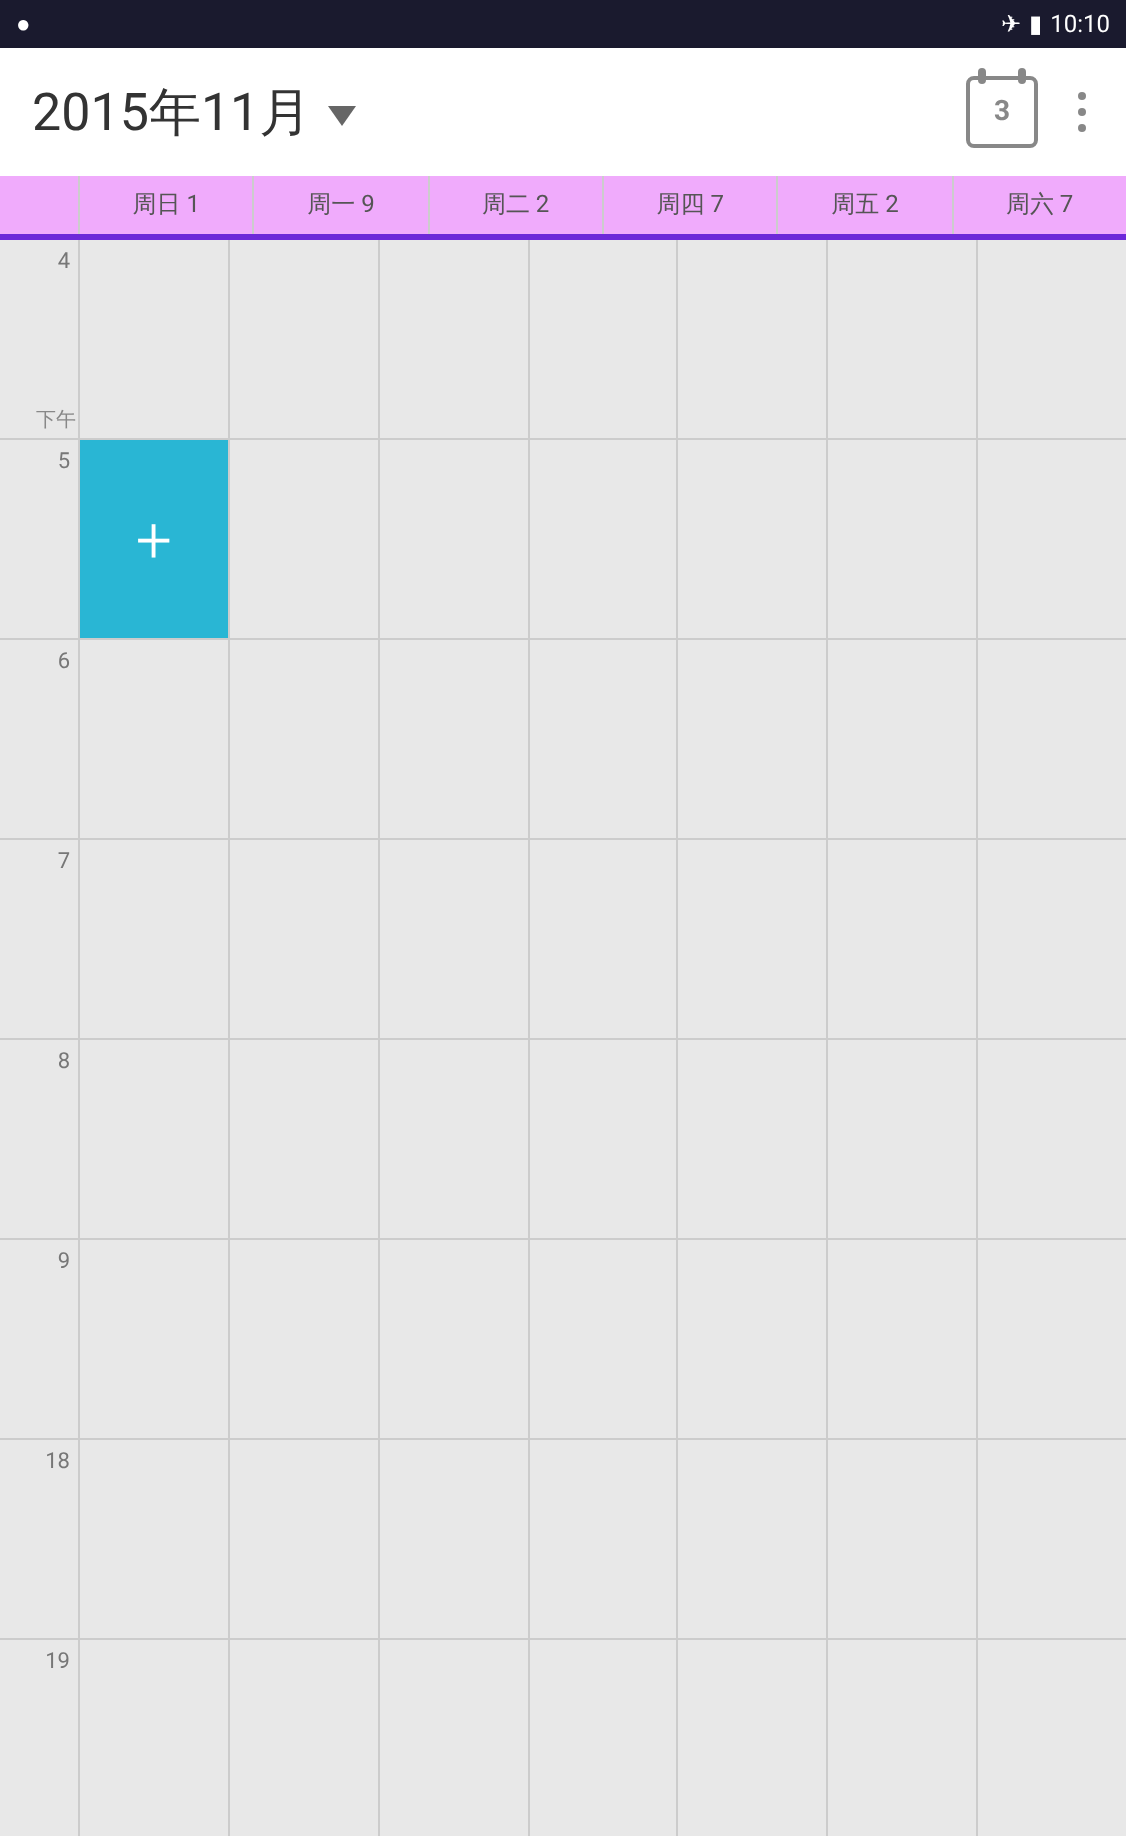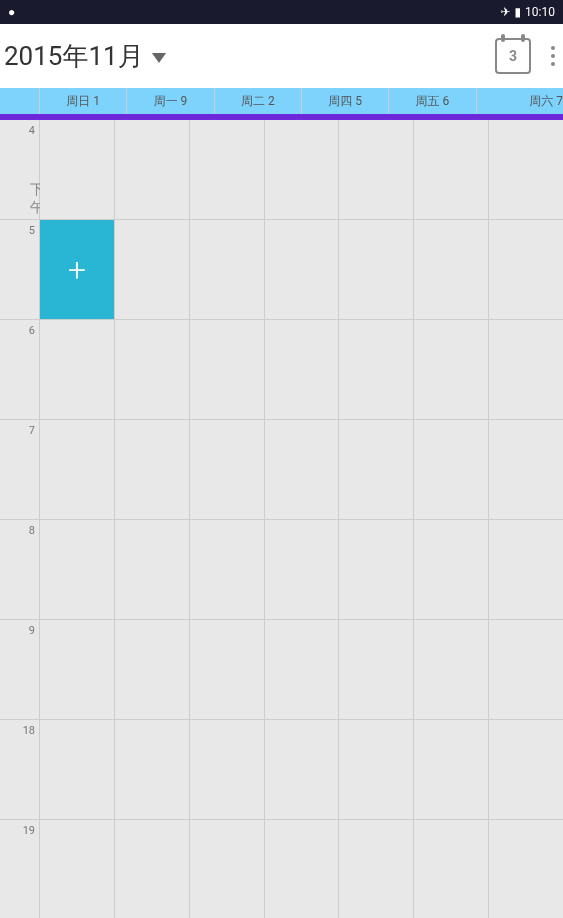--- a/index.html
+++ b/index.html
@@ -41,21 +41,21 @@
       gap: 4px;
     }
 
     .header {
       width: 100%;
       height: 64px;
       background: #ffffff;
       display: flex;
       align-items: center;
       justify-content: space-between;
-      padding: 0 4px;
+      padding: 0 16px;
       box-shadow: 0 2px 4px rgba(0,0,0,0.1);
     }
 
     .header-title {
       font-size: 26px;
       color: #333;
       font-weight: 400;
       display: flex;
       align-items: center;
       gap: 4px;
@@ -128,44 +128,43 @@
     .more-dot {
       width: 4px;
       height: 4px;
       background: #888;
       border-radius: 50%;
     }
 
     .weekday-header {
       width: 100%;
       height: 32px;
-      background: #7dd3fc;
-      display: flex;
-      border-bottom: 6px solid #6d28d9;
+      background: #f0abfc;
+      display: flex;
+      border-bottom: 3px solid #6d28d9;
     }
 
     .time-col-header {
       width: 40px;
       min-width: 40px;
       border-right: 1px solid #ccc;
     }
 
     .weekday-cell {
       flex: 1;
       display: flex;
       align-items: center;
       justify-content: center;
       font-size: 12px;
       color: #555;
       border-right: 1px solid #ccc;
     }
 
     .weekday-cell:last-child {
       border-right: none;
-      justify-content: flex-end;
     }
 
     .calendar-body {
       width: 100%;
       height: calc(918px - 24px - 64px - 32px);
       overflow-y: auto;
       display: flex;
       background: #e0e0e0;
     }
 
@@ -233,23 +232,23 @@
       line-height: 1;
     }
 
     .time-label {
       font-size: 11px;
       color: #777;
     }
 
     .afternoon-label {
       position: absolute;
-      left: 12px;
+      left: 0;
       bottom: 2px;
-      font-size: 14px;
+      font-size: 10px;
       color: #888;
       padding-left: 18px;
     }
   </style>
 </head>
 <body>
 
 <div class="status-bar">
   <div class="status-left">
     <span>●</span>
@@ -283,24 +282,24 @@
   <div class="weekday-cell">
     <span>周日 1</span>
   </div>
   <div class="weekday-cell">
     <span>周一 9</span>
   </div>
   <div class="weekday-cell">
     <span>周二 2</span>
   </div>
   <div class="weekday-cell">
-    <span>周四 5</span>
-  </div>
-  <div class="weekday-cell">
-    <span>周五 6</span>
+    <span>周四 7</span>
+  </div>
+  <div class="weekday-cell">
+    <span>周五 2</span>
   </div>
   <div class="weekday-cell">
     <span>周六 7</span>
   </div>
 </div>
 
 <div class="calendar-body">
 
   <div class="time-column">
 

